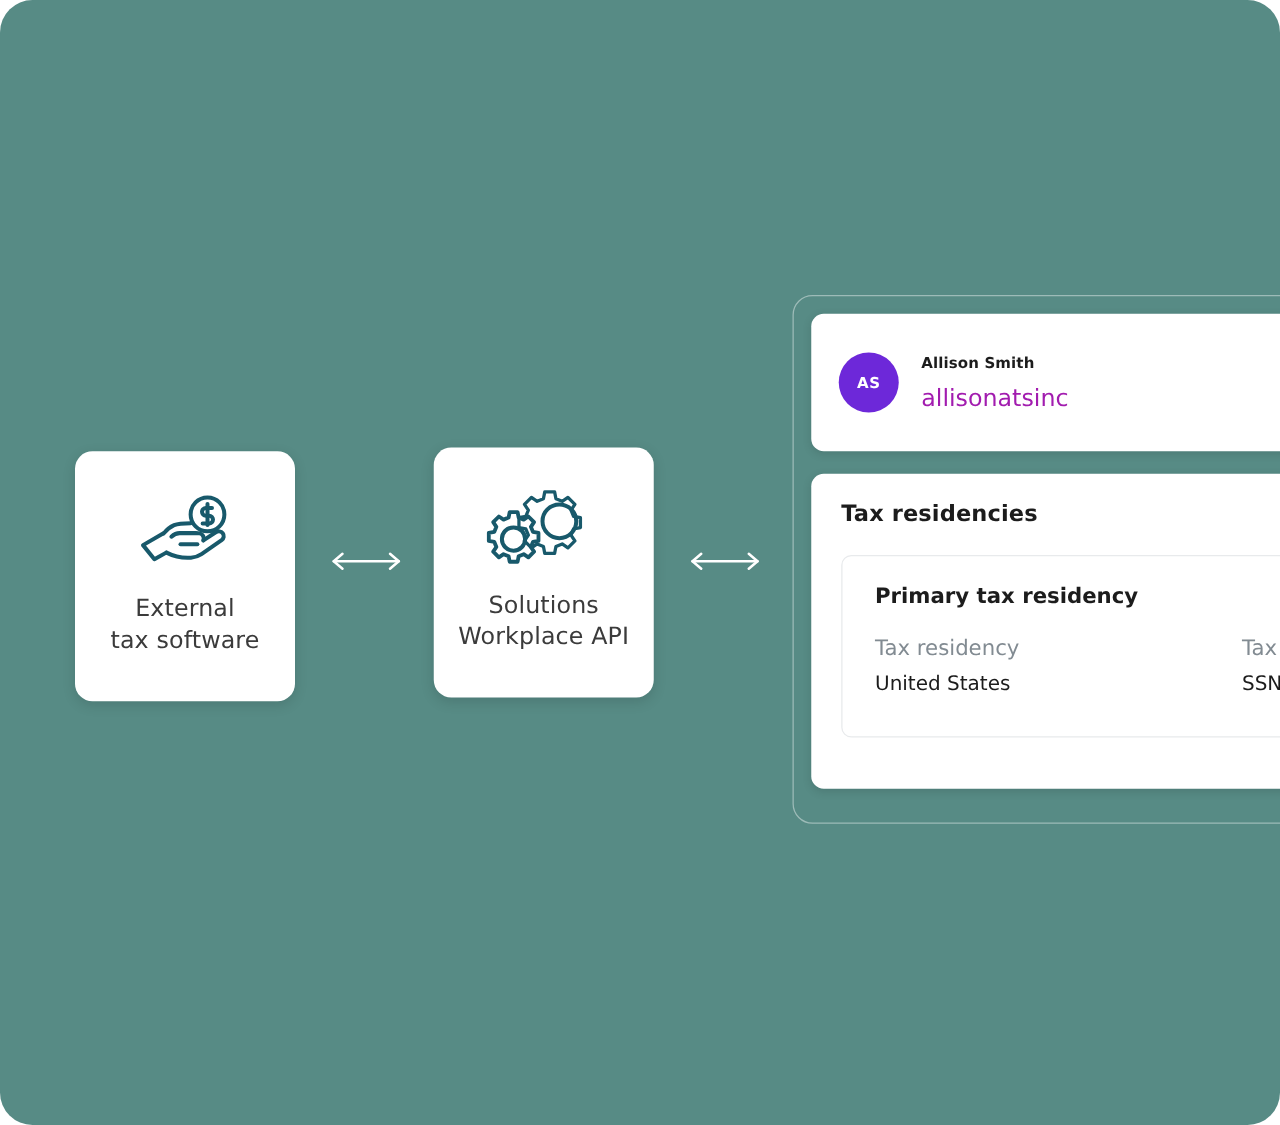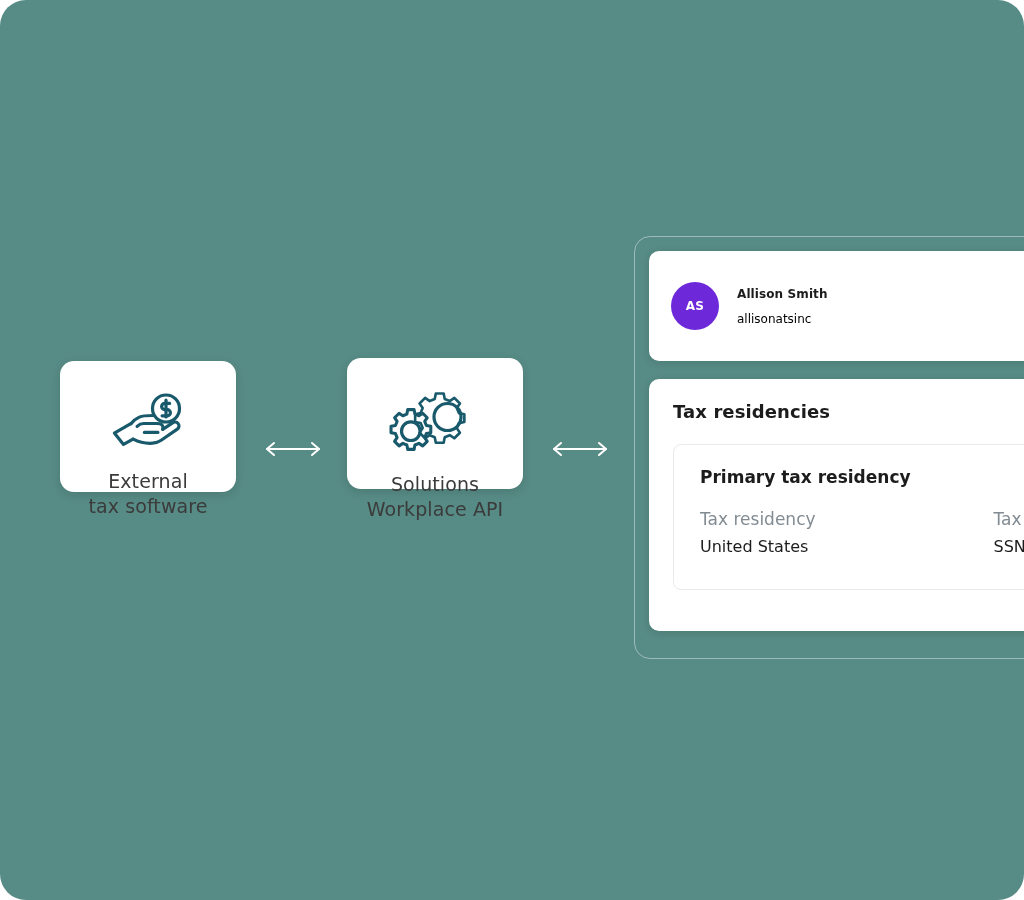--- a/index.html
+++ b/index.html
@@ -14,21 +14,21 @@
     background: #578b85;
     border-radius: 26px;
     overflow: hidden;
     font-family: "DejaVu Sans", "Liberation Sans", sans-serif;
   }
 
   
   .flow-card {
     position: absolute;
     width: 176px;
-    height: 131px;
+    height: 200px;
     background: #ffffff;
     border-radius: 14px;
     box-shadow: 0 3px 10px rgba(0,0,0,0.13);
     display: flex;
     flex-direction: column;
     align-items: center;
     justify-content: flex-start;
     box-sizing: border-box;
     padding-top: 32px;
   }
@@ -106,22 +106,22 @@
     letter-spacing: 0.4px;
     flex: 0 0 auto;
   }
   #profile-name {
     font-size: 12px;
     font-weight: 700;
     color: #1c1c1c;
     letter-spacing: 0.1px;
   }
   #profile-handle {
-    font-size: 12px;
-    color: #000000;
+    font-size: 19px;
+    color: #a21caf;
     margin-top: 11px;
   }
 
   
   #residencies-card {
     margin-top: 18px;
     height: 252px;
     padding: 22px 0 0 24px;
   }
   #residencies-title {

